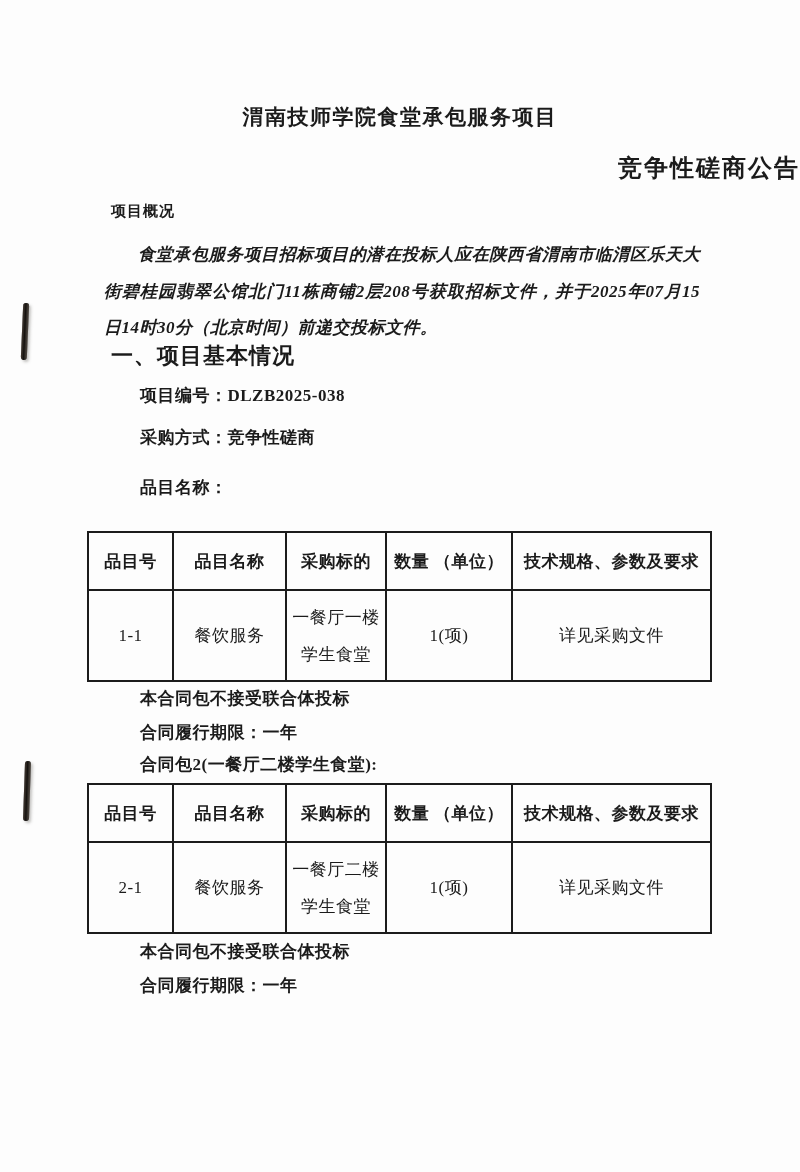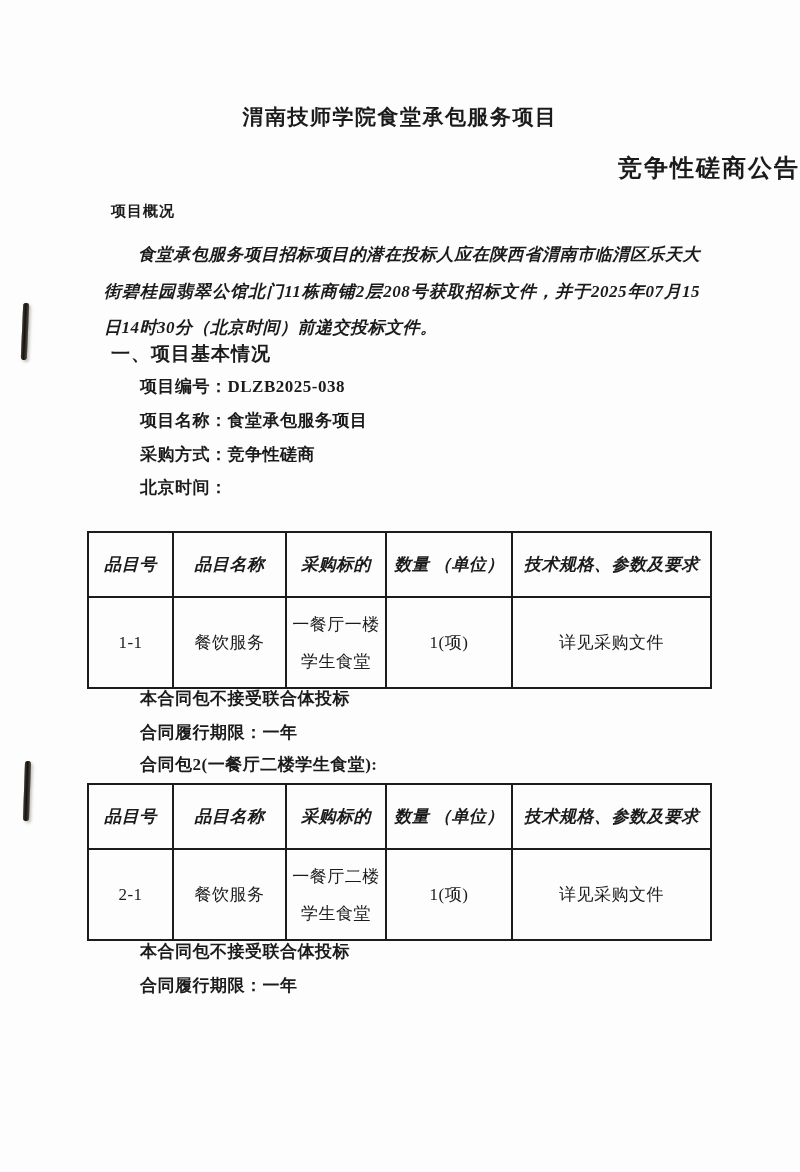--- a/index.html
+++ b/index.html
@@ -29,30 +29,30 @@
   }
   .overview-para {
     position: absolute; top: 237px; left: 104px; width: 596px;
     font-size: 17px; font-weight: 600; line-height: 36.5px;
     text-indent: 34px; text-align: justify; letter-spacing: 0.5px;
     margin: 0;
     font-style: italic;
   }
   .h-section {
     position: absolute; top: 341px; left: 111px;
-    font-size: 19px; font-weight: 700; letter-spacing: 1px;
+    font-size: 22px; font-weight: 700; letter-spacing: 1px;
   }
   .doc-line {
     position: absolute; left: 140px; height: 24px; line-height: 24px;
     font-size: 17px; font-weight: 600; letter-spacing: 0.5px;
     white-space: nowrap;
   }
-  .item-0 { top: 375px; text-align: center; }
+  .item-0 { top: 384px; text-align: center; }
   .item-1 { top: 409px; }
-  .item-2 { top: 443px; text-align: center; }
+  .item-2 { top: 426px; text-align: center; }
   .item-3 { top: 476px; }
   .pkg1-label { top: 504px; }
   .pkg1-note-0 { top: 687px; }
   .pkg1-note-1 { top: 721px; }
   .pkg2-label { top: 753px; }
   .pkg2-note-0 { top: 940px; }
   .pkg2-note-1 { top: 974px; }
   .pkg3-label { top: 1004px; }
   table.spec {
     position: absolute; left: 87px; width: 623px;
@@ -60,21 +60,21 @@
     font-size: 17px;
   }
   .tbl1 { top: 531px; }
   .tbl2 { top: 783px; }
   table.spec th, table.spec td {
     border: 2px solid #1c1c1c;
     text-align: center; vertical-align: middle;
     padding: 0 2px; overflow: hidden;
   }
   table.spec th {
-    height: 65px; font-weight: 700; letter-spacing: 0.5px; font-style: italic;
+    height: 58px; font-weight: 700; letter-spacing: 0.5px;
   }
   table.spec td {
     height: 91px; font-weight: 500; line-height: 37px;
     letter-spacing: 0.5px;
   }
   .binding-mark {
     position: absolute; width: 6px; border-radius: 3px;
     background: linear-gradient(to right, #4a4038, #14110e 45%, #5a524a);
     box-shadow: 2px 2px 3px rgba(90, 85, 80, 0.35), inset 0 0 1px #000;
   }
@@ -91,23 +91,22 @@
 
   <h1 class="doc-title">渭南技师学院食堂承包服务项目</h1>
   <h2 class="doc-subtitle">竞争性磋商公告</h2>
 
   <div class="h-overview">项目概况</div>
   <p class="overview-para">食堂承包服务项目招标项目的潜在投标人应在陕西省渭南市临渭区乐天大街碧桂园翡翠公馆北门11栋商铺2层208号获取招标文件，并于2025年07月15日14时30分（北京时间）前递交投标文件。</p>
 
   <div class="h-section">一、项目基本情况</div>
 
   <div class="doc-line item-0">项目编号：DLZB2025-038</div>
-  <div class="doc-line item-1">项目名称：食堂承包服务项目</div>
   <div class="doc-line item-2">采购方式：竞争性磋商</div>
-  <div class="doc-line item-3">北京时间：</div>
+  <div class="doc-line item-3">品目名称：</div>
 
 
   <table class="spec tbl1">
     <colgroup>
       <col style="width:85px">
         <col style="width:113px">
         <col style="width:100px">
         <col style="width:126px">
         <col style="width:199px">
     </colgroup>

